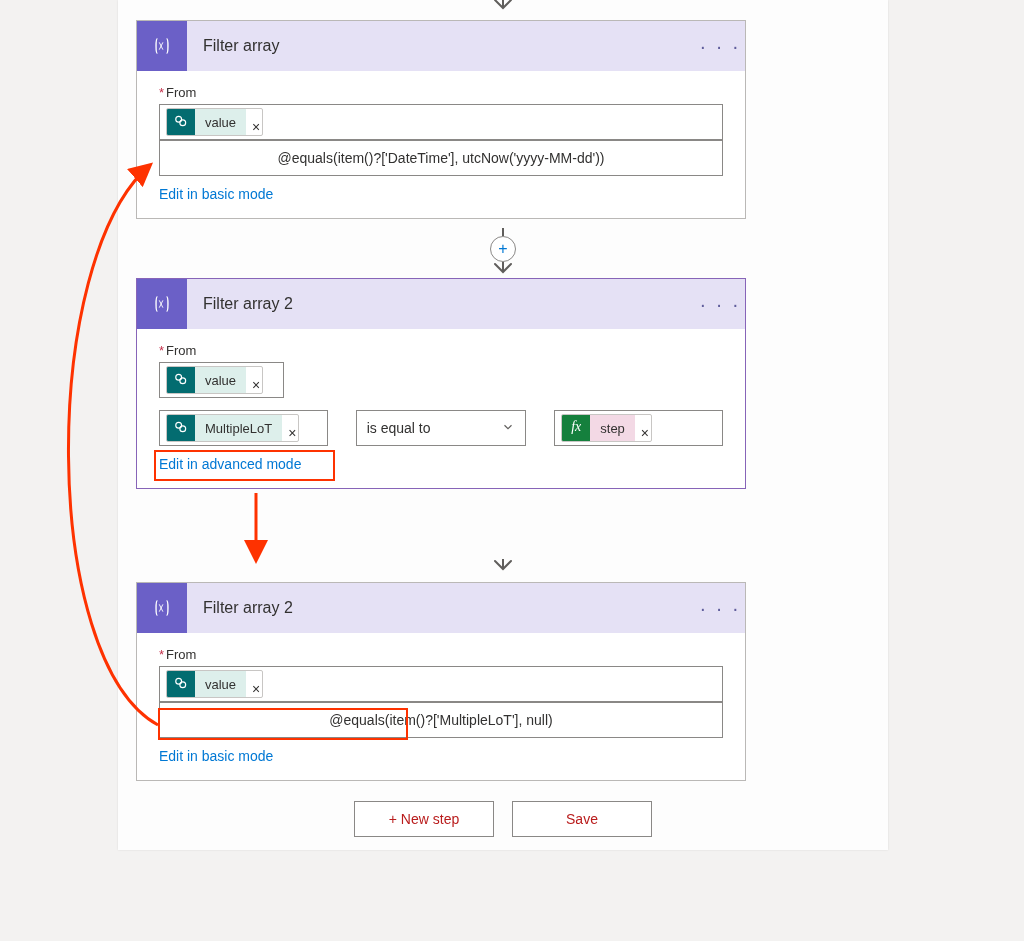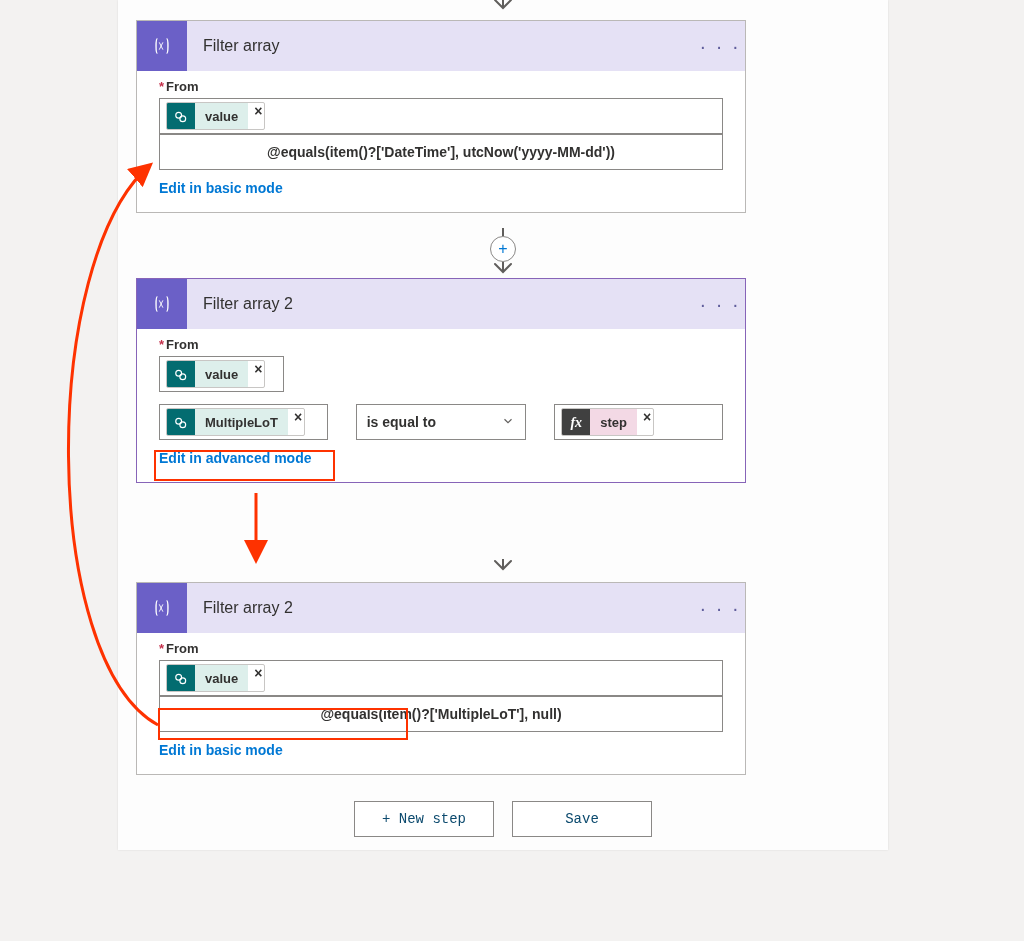--- a/index.html
+++ b/index.html
@@ -50,46 +50,46 @@
     cursor:pointer;
   }
   .card-icon {
     width:50px; height:50px;
     background:#6B60C7;
     display:flex; align-items:center; justify-content:center;
     color:#fff; flex:0 0 auto;
   }
   .card-title { flex:1; padding-left:16px; font-size:16px; }
   .card-menu { width:50px; text-align:center; color:#605E9C; font-size:20px; letter-spacing:2px; }
-  .card-body { padding:8px 22px 16px 22px;font-weight:bold; }
+  .card-body { padding:14px 22px 16px 22px; }
   .field-label { font-size:13px; color:#323130; margin-bottom:4px; }
   .req { color:#C4314B; margin-right:2px; }
   .input-box {
     border:1px solid #8A8886;
     min-height:36px;
     display:flex; align-items:center;
     padding:3px 6px;
     background:#fff;
   }
   .token {
-    display:inline-flex; align-items:flex-start;
+    display:inline-flex; align-items:flex-end;
     border:1px solid #c8c6c4;
     border-radius:2px;
     background:#fff;
     height:28px; overflow:hidden;
     font-size:13px;
   }
   .tok-sp { background:#DDEFEB; padding:0 10px; height:100%; display:flex; align-items:center; }
   .tok-fx { background:#F3D9E5; padding:0 10px; height:100%; display:flex; align-items:center; }
   .tok-ico {
     width:28px; height:28px; display:flex; align-items:center; justify-content:center;
     color:#fff; font-size:12px; flex:0 0 auto;
   }
   .tok-ico.sp { background:#036C70; }
-  .tok-ico.fx { background:#404040; font-style:italic; font-family:Georgia,serif; font-size:14px; }
+  .tok-ico.fx { background:#15803d; font-style:italic; font-family:Georgia,serif; font-size:14px; }
   .tok-x { padding:0 2px 0 6px; font-size:14px; color:#323130; cursor:pointer; }
   .expr-box {
     border:1px solid #8A8886;
     height:36px;
     display:flex; align-items:center;
     padding:0 10px;
     font-size:14px; color:#323130;
     background:#fff;
     justify-content:center;
   }
@@ -105,23 +105,22 @@
   .cond-op { width:215px; justify-content:space-between; padding:0 10px; cursor:pointer; }
   .cond-right { width:215px; }
   .chev { color:#605E5C; }
   
   .bottom-bar { position:absolute; left:0; right:0; top:801px; display:flex; justify-content:center; gap:18px; }
   .btn {
     height:36px; min-width:140px;
     border:1px solid #8A8886;
     background:#fff;
     display:flex; align-items:center; justify-content:center;
-    font-size:14px; color:#0c4a6e; cursor:pointer;
+    font-size:14px; color:#b91c1c; cursor:pointer;
     padding:0 14px;
-    font-family:Liberation Mono, monospace;
   }
   
   .redbox { position:absolute; border:2px solid #FE3200; background:transparent; pointer-events:none; }
   
   .anno { position:absolute; left:0; top:0; width:1024px; height:941px; pointer-events:none; }
 </style>
 </head>
 <body>
 
 <div class="canvas">

